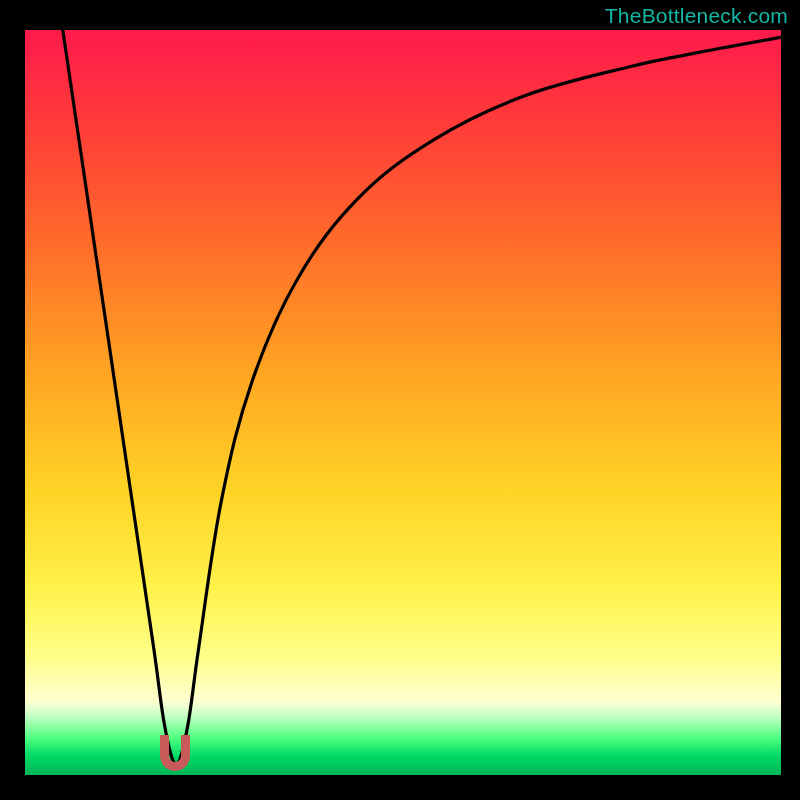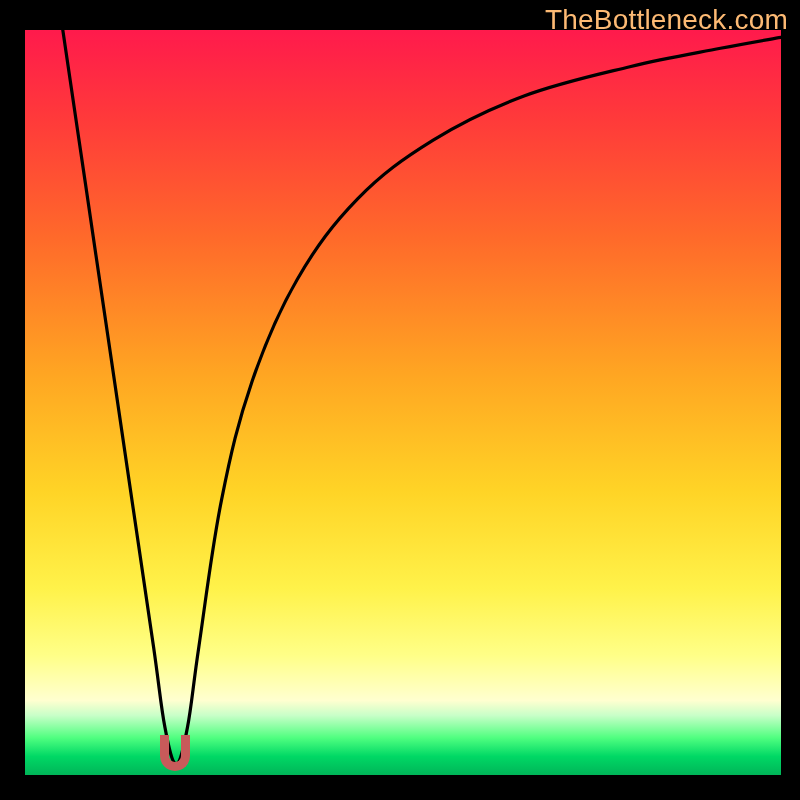--- a/index.html
+++ b/index.html
@@ -47,22 +47,22 @@
     height: 36px;
     border: 9px solid #c85a5a;
     border-top: none;
     border-radius: 0 0 22px 22px;
     box-sizing: border-box;
   }
   .watermark {
     position: absolute;
     top: 4px;
     right: 12px;
-    color: #fdba74;
-    font-size: 28px;
+    color: #14b8a6;
+    font-size: 21px;
     font-weight: 500;
     letter-spacing: 0.2px;
   }
   svg.curve {
     position: absolute;
     left: 0;
     top: 0;
     width: 756px;
     height: 745px;
   }

